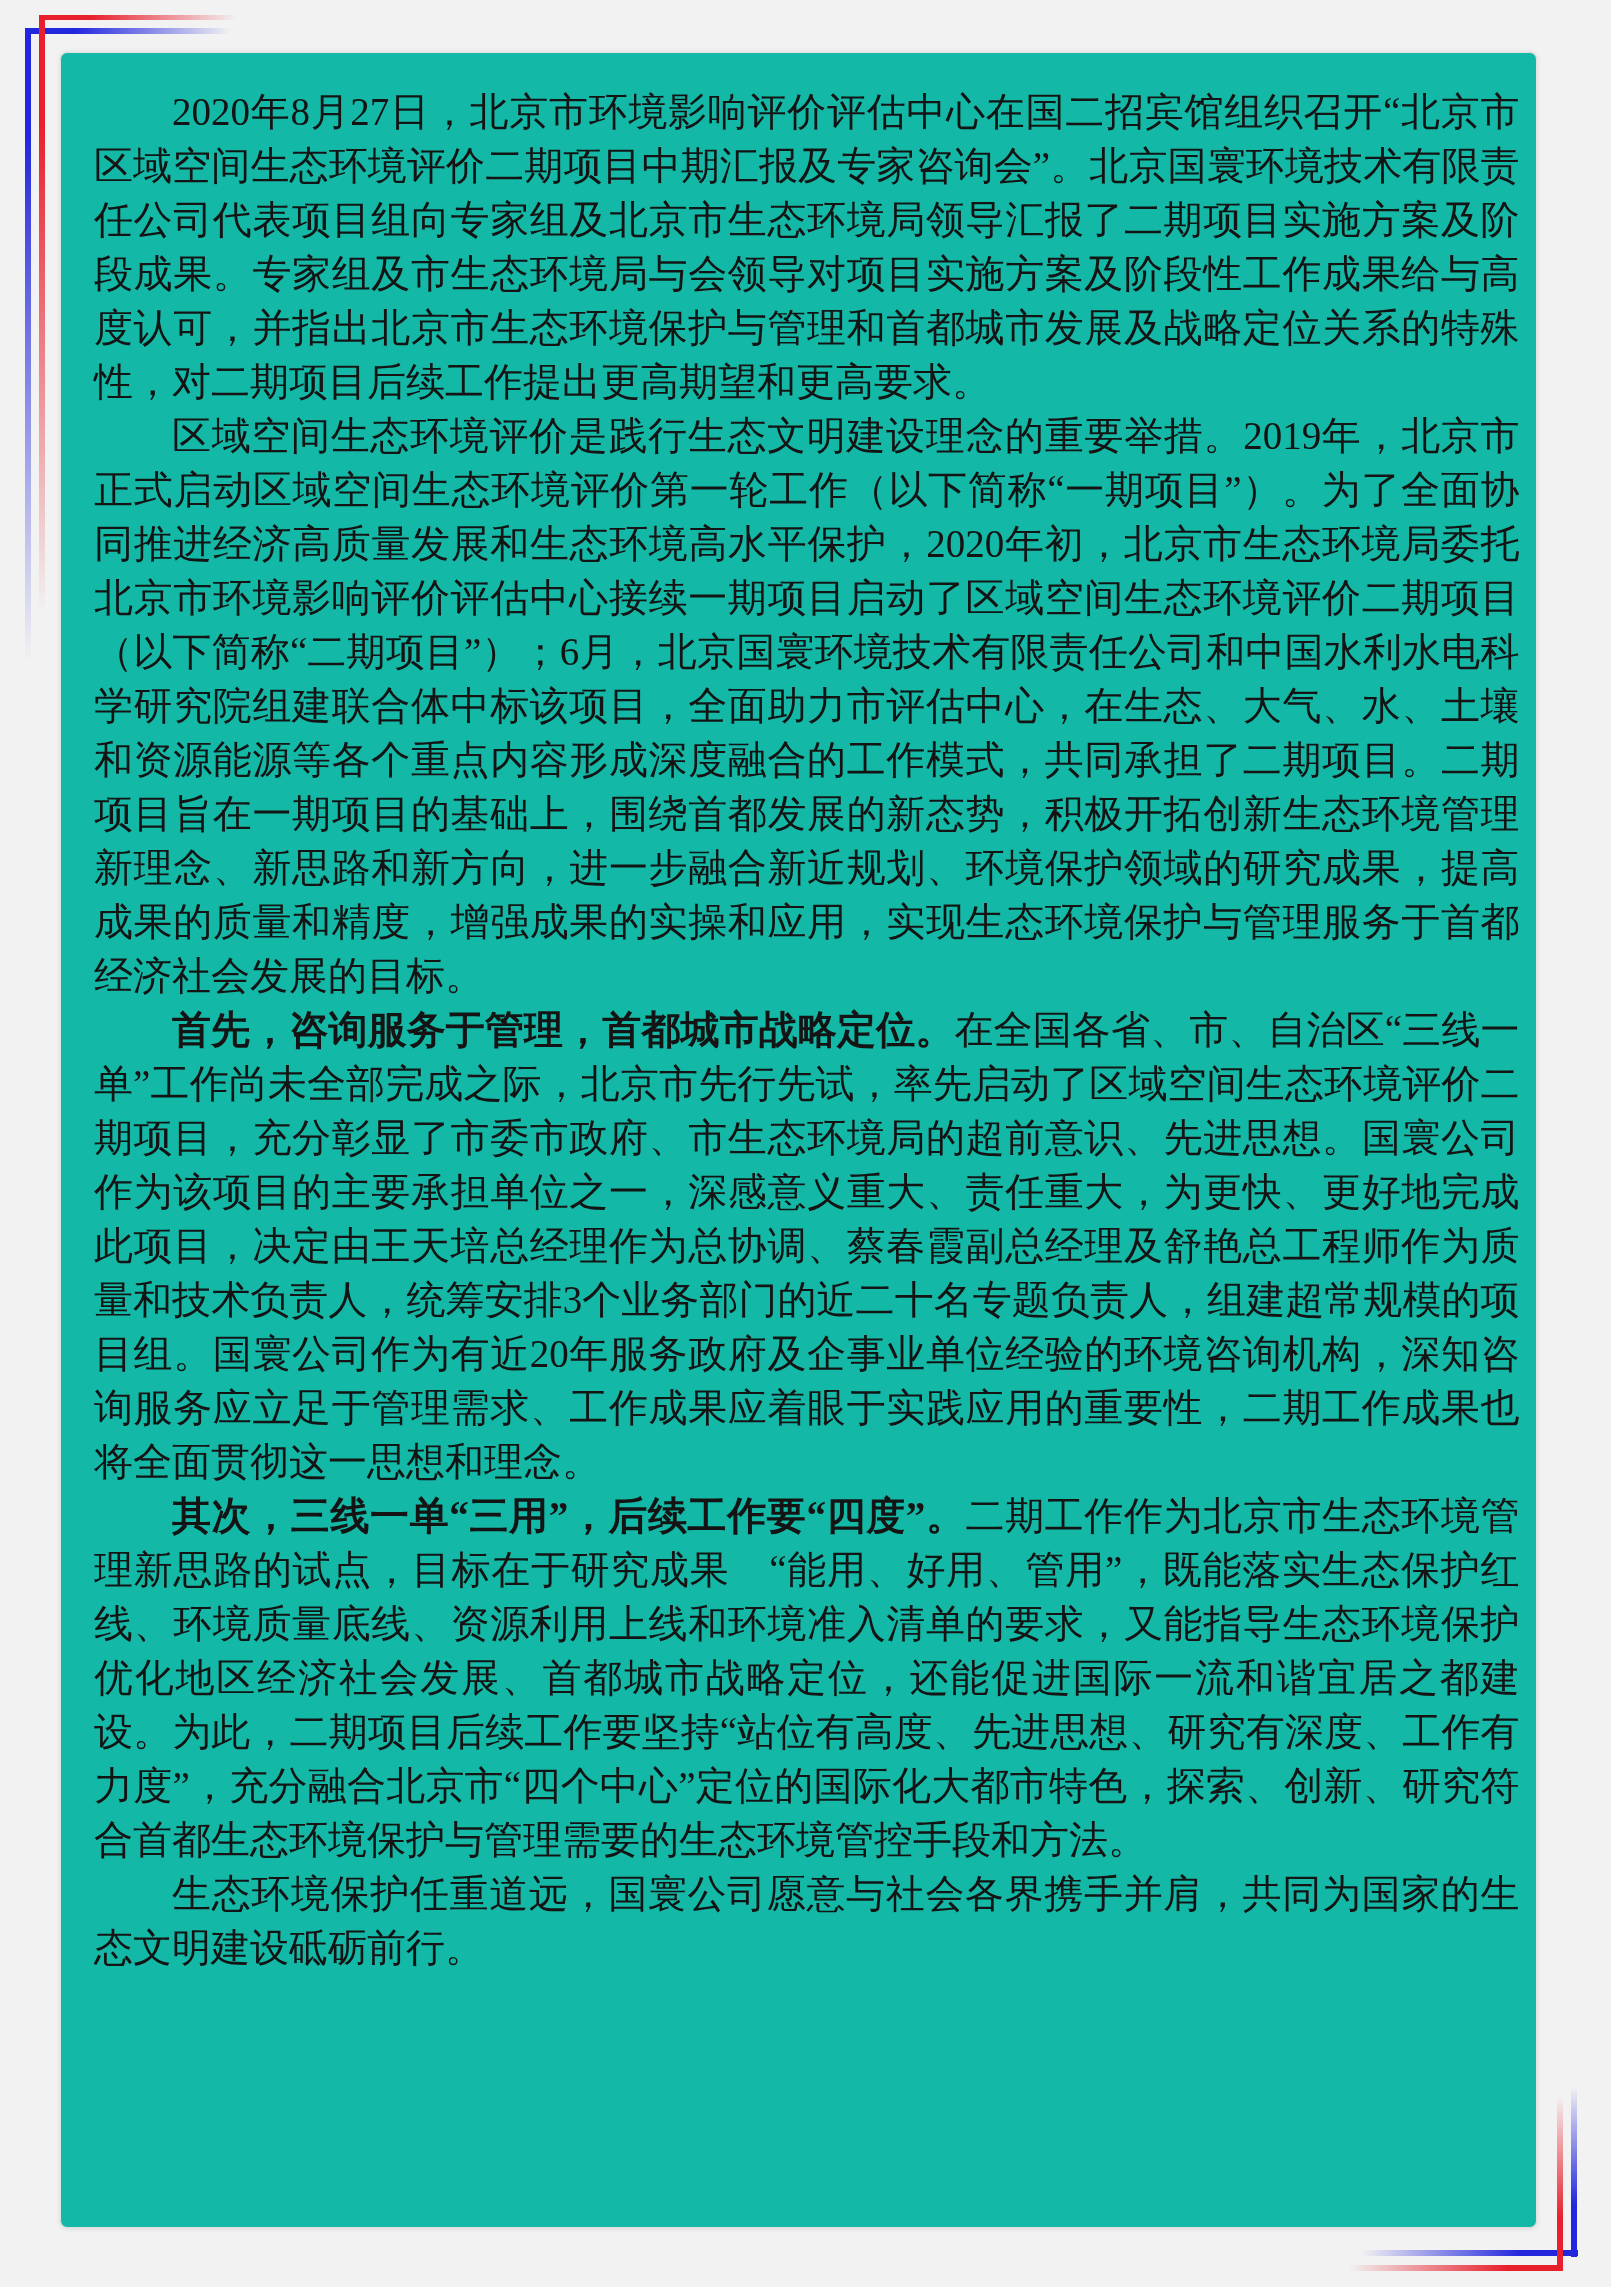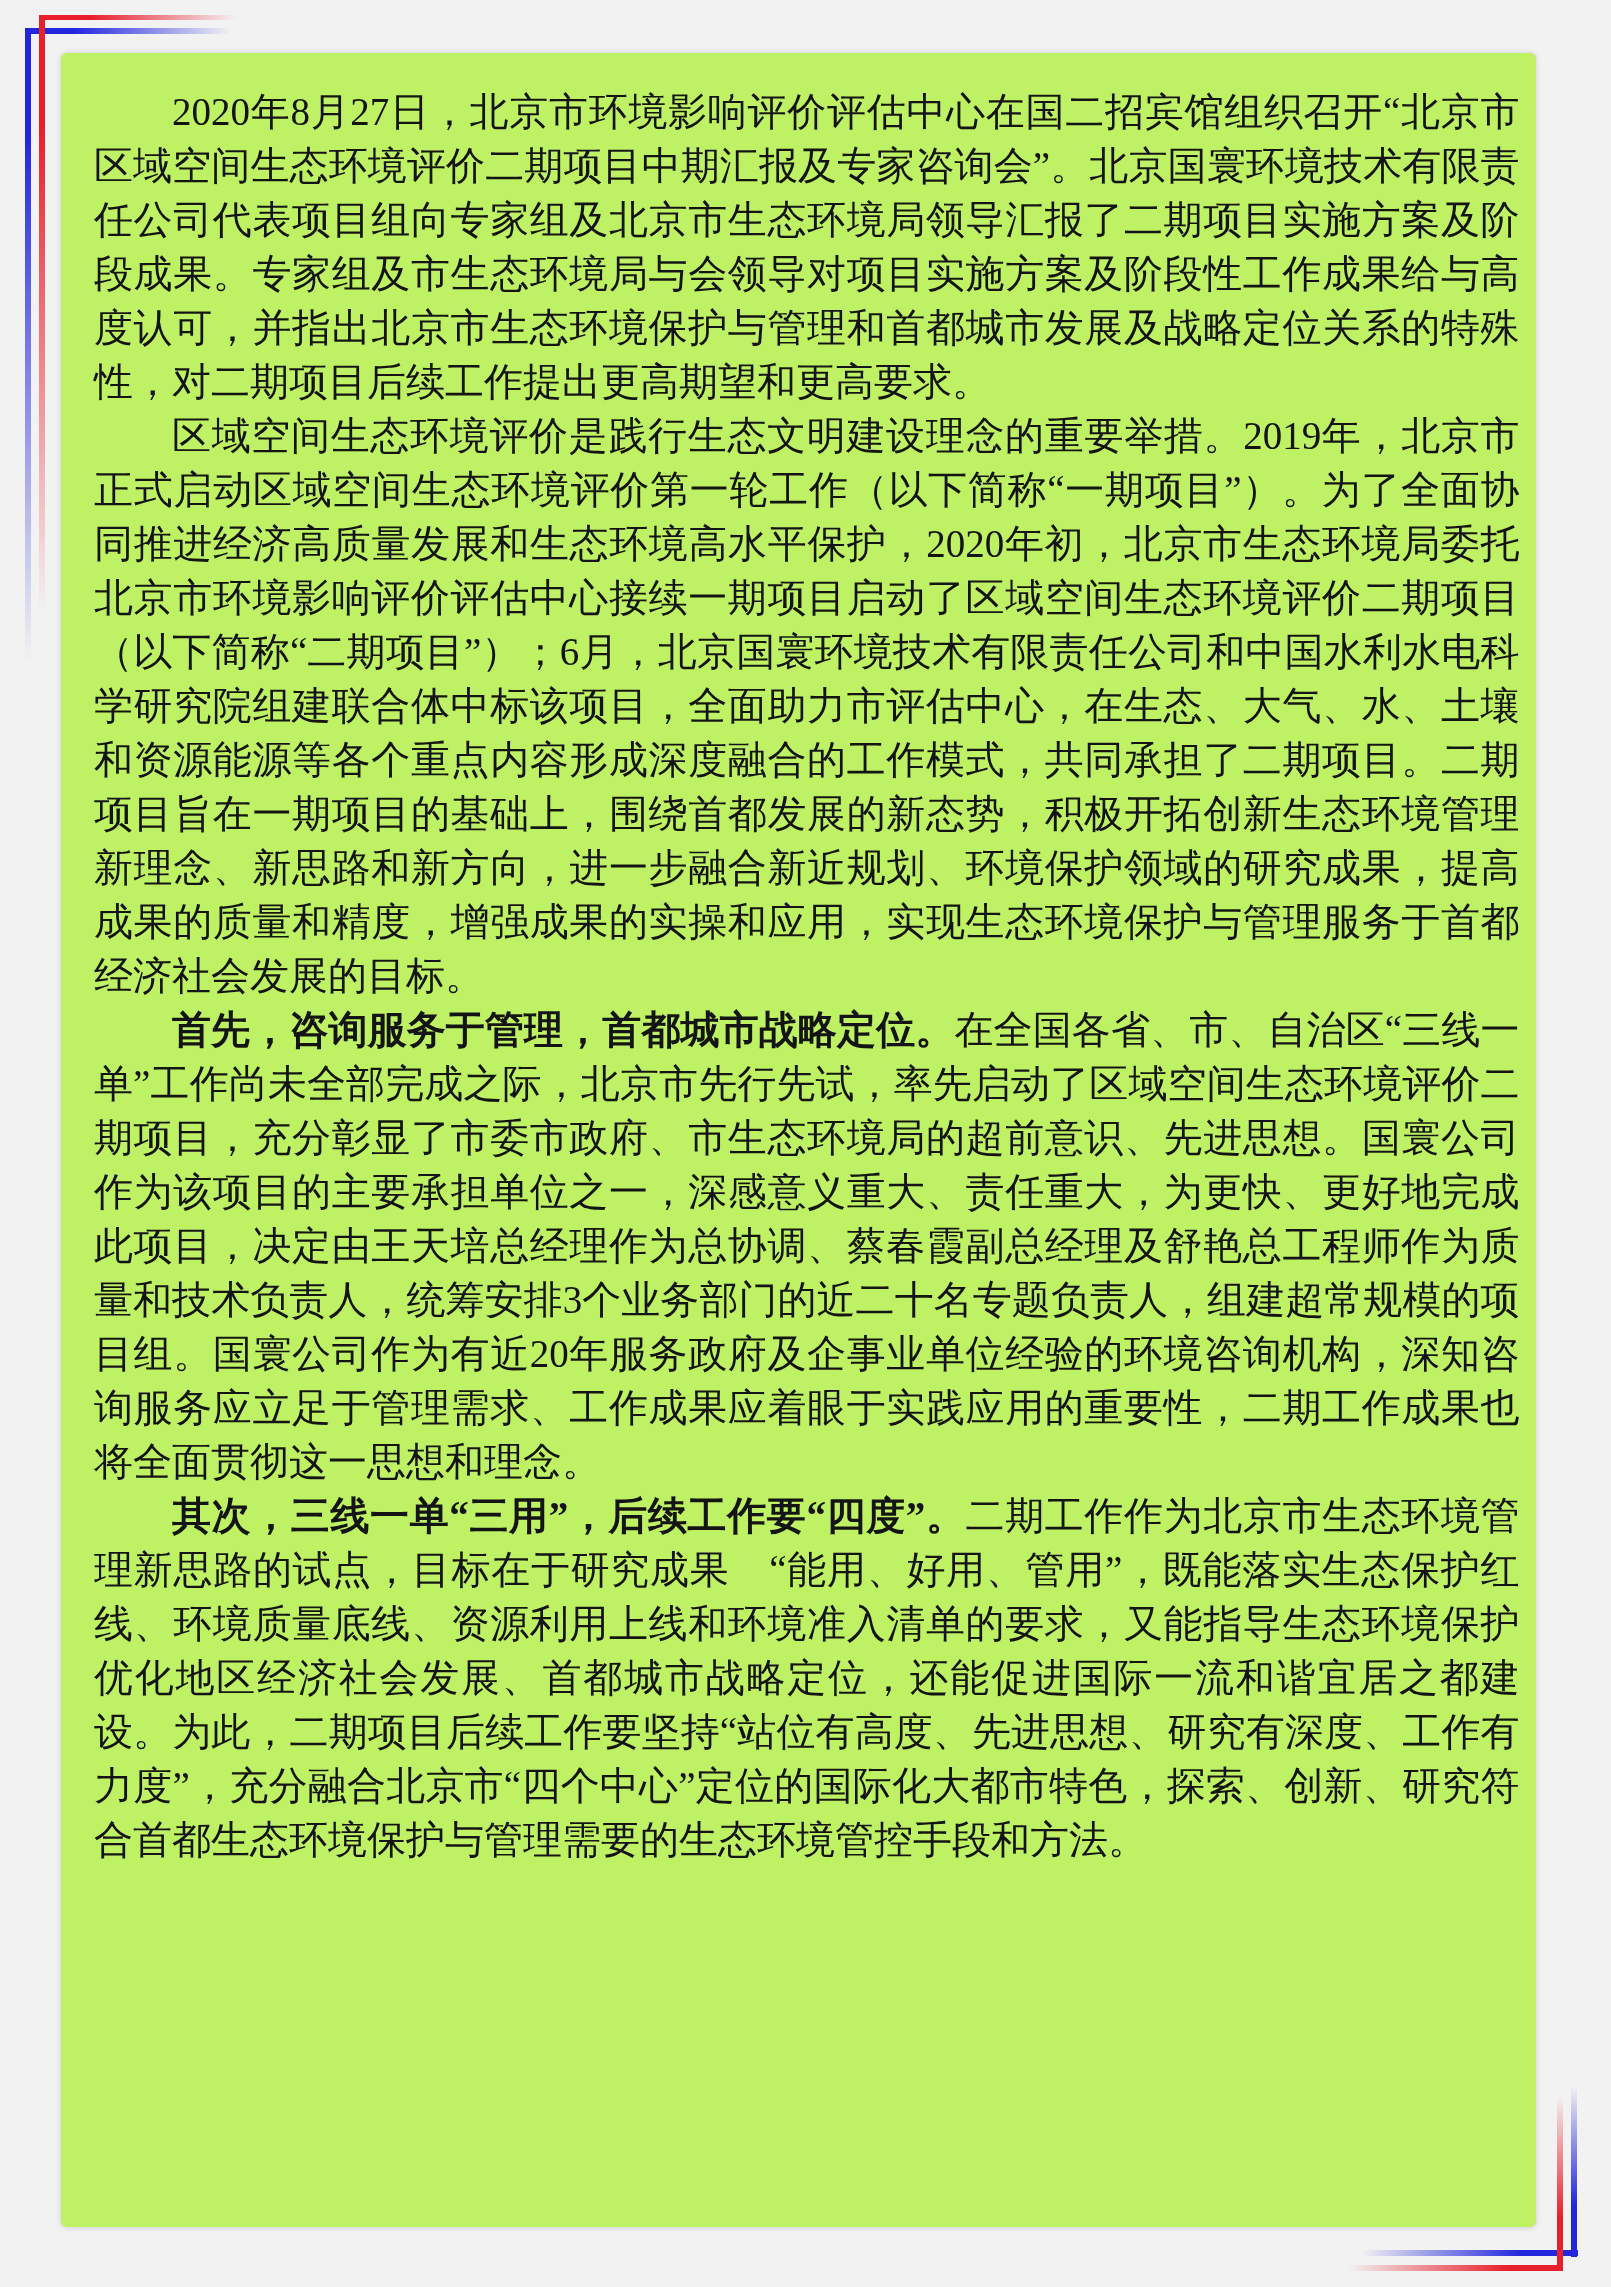--- a/index.html
+++ b/index.html
@@ -16,21 +16,21 @@
   }
 
   
   .card {
     position: absolute;
     left: 60px;
     top: 52px;
     width: 1477px;
     height: 2176px;
     box-sizing: border-box;
-    background: #bef264;
+    background: #14b8a6;
     border: 0.9px solid #e2e2e2;
     border-radius: 7.3px;
     box-shadow: 0 0.9px 5.5px rgba(0,0,0,0.10);
     z-index: 1;
   }
 
   .article {
     box-sizing: border-box;
     width: 100%;
     height: 100%;
@@ -109,15 +109,16 @@
 <div class="deco br-red-v"></div>
 <div class="deco br-blue-h"></div>
 <div class="deco br-blue-v"></div>
 
 <main class="card">
   <article class="article" id="article">
       <p class="para" style="color: rgb(20, 20, 20);"><span>2020年8月27日，北京市环境影响评价评估中心在国二招宾馆组织召开“北京市区域空间生态环境评价二期项目中期汇报及专家咨询会”。北京国寰环境技术有限责任公司代表项目组向专家组及北京市生态环境局领导汇报了二期项目实施方案及阶段成果。专家组及市生态环境局与会领导对项目实施方案及阶段性工作成果给与高度认可，并指出北京市生态环境保护与管理和首都城市发展及战略定位关系的特殊性，对二期项目后续工作提出更高期望和更高要求。</span></p>
       <p class="para" style="color: rgb(20, 20, 20);"><span>区域空间生态环境评价是践行生态文明建设理念的重要举措。2019年，北京市正式启动区域空间生态环境评价第一轮工作（以下简称“一期项目”）。为了全面协同推进经济高质量发展和生态环境高水平保护，2020年初，北京市生态环境局委托北京市环境影响评价评估中心接续一期项目启动了区域空间生态环境评价二期项目（以下简称“二期项目”）；6月，北京国寰环境技术有限责任公司和中国水利水电科学研究院组建联合体中标该项目，全面助力市评估中心，在生态、大气、水、土壤和资源能源等各个重点内容形成深度融合的工作模式，共同承担了二期项目。二期项目旨在一期项目的基础上，围绕首都发展的新态势，积极开拓创新生态环境管理新理念、新思路和新方向，进一步融合新近规划、环境保护领域的研究成果，提高成果的质量和精度，增强成果的实操和应用，实现生态环境保护与管理服务于首都经济社会发展的目标。</span></p>
       <p class="para" style="color: rgb(20, 20, 20);"><strong>首先，咨询服务于管理，首都城市战略定位。</strong><span>在全国各省、市、自治区“三线一单”工作尚未全部完成之际，北京市先行先试，率先启动了区域空间生态环境评价二期项目，充分彰显了市委市政府、市生态环境局的超前意识、先进思想。国寰公司作为该项目的主要承担单位之一，深感意义重大、责任重大，为更快、更好地完成此项目，决定由王天培总经理作为总协调、蔡春霞副总经理及舒艳总工程师作为质量和技术负责人，统筹安排3个业务部门的近二十名专题负责人，组建超常规模的项目组。国寰公司作为有近20年服务政府及企事业单位经验的环境咨询机构，深知咨询服务应立足于管理需求、工作成果应着眼于实践应用的重要性，二期工作成果也将全面贯彻这一思想和理念。</span></p>
       <p class="para" style="color: rgb(20, 20, 20);"><strong>其次，三线一单“三用”，后续工作要“四度”。</strong><span>二期工作作为北京市生态环境管理新思路的试点，目标在于研究成果　“能用、好用、管用”，既能落实生态保护红线、环境质量底线、资源利用上线和环境准入清单的要求，又能指导生态环境保护优化地区经济社会发展、首都城市战略定位，还能促进国际一流和谐宜居之都建设。为此，二期项目后续工作要坚持“站位有高度、先进思想、研究有深度、工作有力度”，充分融合北京市“四个中心”定位的国际化大都市特色，探索、创新、研究符合首都生态环境保护与管理需要的生态环境管控手段和方法。</span></p>
+      <p class="para" style="color: rgb(20, 20, 20);"><span>生态环境保护任重道远，国寰公司愿意与社会各界携手并肩，共同为国家的生态文明建设砥砺前行。</span></p>
     </article>
 </main>
 
 
 </body></html>

